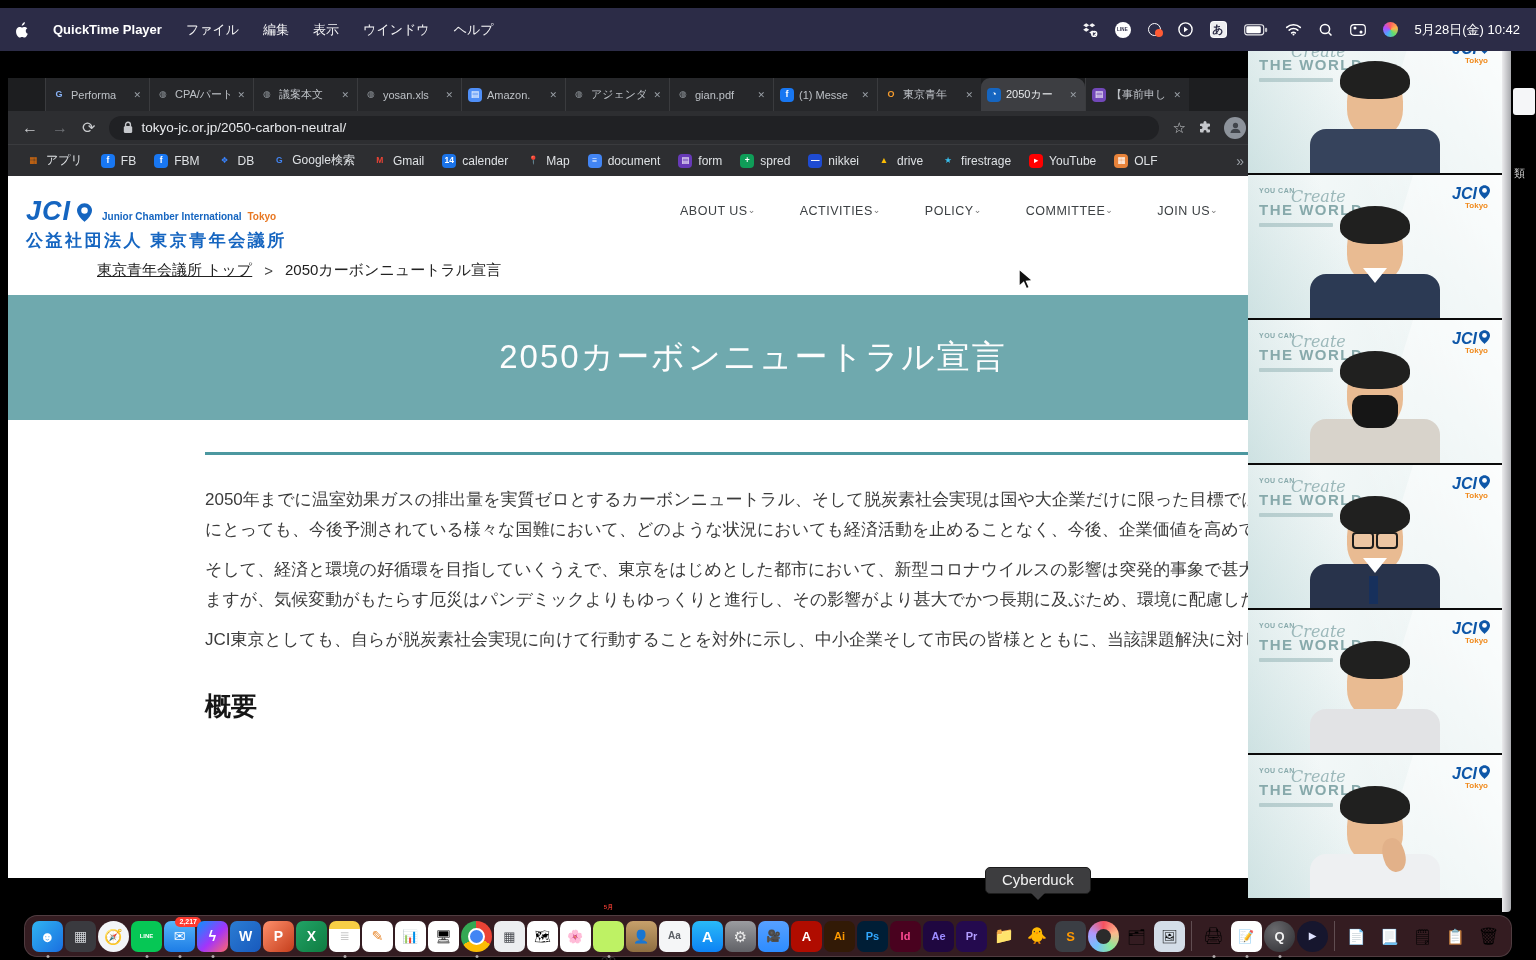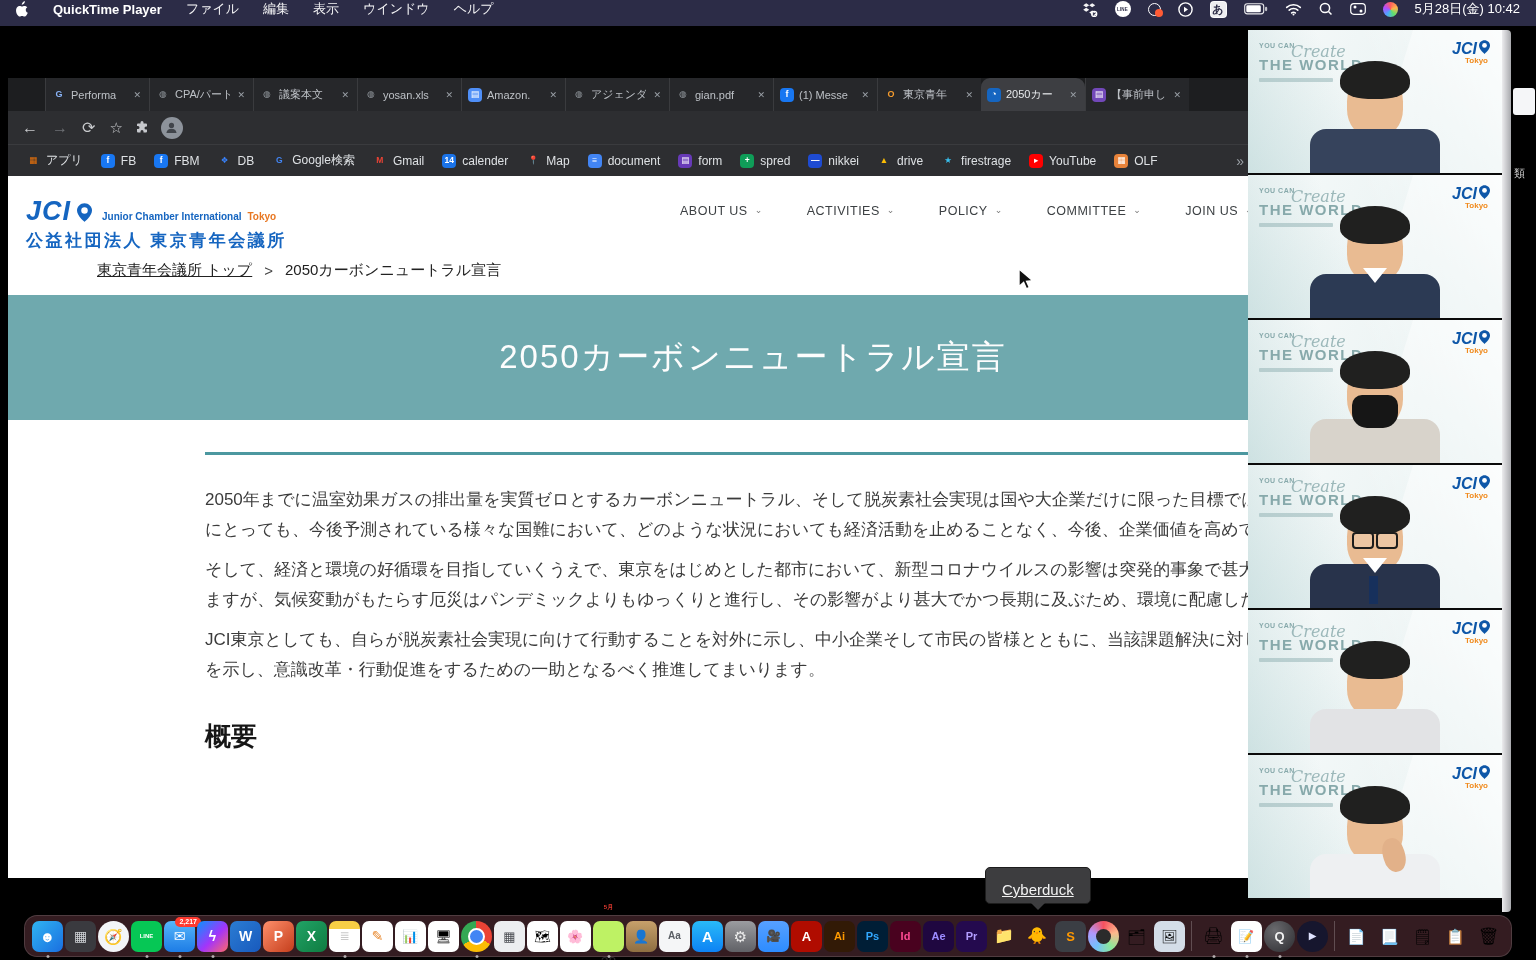--- a/index.html
+++ b/index.html
@@ -1,20 +1,20 @@
 <!DOCTYPE html>
 <html><head>
 <meta charset="utf-8">
 <style>
   html,body{margin:0;padding:0;background:#000;width:1536px;height:960px;overflow:hidden;
     font-family:"Liberation Sans","DejaVu Sans",sans-serif;-webkit-font-smoothing:antialiased;}
   *{box-sizing:border-box;}
   
-  .menubar{position:absolute;top:0;left:0;width:1536px;height:26px;background:#2c2c47;z-index:100;
-    display:flex;align-items:flex-start;padding:0 16px;color:#fff;font-size:13px;}
+  .menubar{position:absolute;top:8px;left:0;width:1536px;height:43px;background:#2c2c47;z-index:100;
+    display:flex;align-items:center;padding:0 16px;color:#fff;font-size:13px;}
   .mb-left{display:flex;align-items:center;gap:24px;}
   .mb-apple{display:flex;align-items:center;}
   .mb-app{font-weight:bold;}
   .mitem{opacity:.95;}
   .mb-right{margin-left:auto;display:flex;align-items:center;gap:17px;}
   .sticon{display:inline-flex;align-items:center;justify-content:center;position:relative;}
   .ime{width:17px;height:17px;border:1px solid rgba(255,255,255,.85);border-radius:4px;font-size:11px;
     display:inline-flex;align-items:center;justify-content:center;background:rgba(255,255,255,.92);color:#2c2c47;font-weight:bold;}
   .linebub{width:16px;height:16px;border-radius:50%;background:#fff;color:#2c2c47;font-size:4.5px;font-weight:bold;
     display:inline-flex;align-items:center;justify-content:center;letter-spacing:.2px;}
@@ -57,21 +57,21 @@
   .page{width:1490px;position:relative;}
   .site-header{height:69px;position:relative;background:#fff;}
   .logo{position:absolute;left:18px;top:11px;display:flex;flex-direction:column;}
   .logo-top{display:flex;align-items:baseline;gap:6px;}
   .logo-jci{font-size:27px;font-weight:800;font-style:italic;color:#1565c0;letter-spacing:1px;}
   .logo-pin{position:relative;top:2px;}
   .logo-sub{font-size:10px;font-weight:bold;color:#1565c0;margin-left:4px;margin-top:24px;}
   .logo-region{font-size:10px;font-weight:bold;color:#e87722;}
   .logo-org{font-size:17px;font-weight:bold;color:#1565c0;letter-spacing:2.5px;margin-top:2px;}
   .sitenav{position:absolute;left:672px;top:0;height:69px;display:flex;align-items:center;gap:44px;white-space:nowrap;}
-  .nav-item{font-size:12.5px;color:#3c4043;letter-spacing:.5px;display:flex;align-items:center;gap:7px;}
+  .nav-item{font-size:12.5px;color:#3c4043;letter-spacing:.5px;display:flex;align-items:center;}
   .nav-chev{font-size:9px;color:#777;position:relative;top:-1px;}
   .breadcrumb{height:50px;display:flex;align-items:center;padding-left:89px;font-size:15px;color:#222;gap:12px;}
   .bc-link{text-decoration:underline;color:#222;}
   .bc-sep{color:#444;}
   .hero{height:125px;background:#6fa9ae;display:flex;align-items:center;justify-content:center;}
   .hero-title{color:#fdfdfd;font-size:33px;font-weight:500;letter-spacing:2px;}
   .content{padding:32px 0 0 197px;width:1437px;}
   .sec-h{font-size:26px;font-weight:bold;color:#161616;margin:0 0 12px 0;}
   .sec-h.second{margin-top:34px;}
   .rule{height:3px;background:#4c98a0;width:1240px;margin-bottom:30px;}
@@ -113,21 +113,21 @@
     border-radius:10px 10px 15px 15px;z-index:6;}
   .tie{position:absolute;left:74px;bottom:4px;width:9px;height:28px;background:#17305c;z-index:6;}
   .hand{position:absolute;left:88px;top:52px;width:22px;height:34px;background:#e2b189;
     border-radius:45%;transform:rotate(-14deg);z-index:7;}
   .strip-edge{position:absolute;left:1502px;top:4px;width:9px;height:882px;z-index:11;
     background:linear-gradient(90deg,#ececee,#a8a9ad);border-radius:0 4px 4px 0;}
   
   .cursor{position:absolute;left:1018px;top:242px;z-index:40;}
   
   .tooltip{position:absolute;left:985px;top:841px;z-index:60;background:#3d3d3f;border:1px solid #1d1d1d;
-    color:#f2f2f2;font-size:15px;padding:13px 16px 5px;border-radius:5px;text-decoration:underline;}
+    color:#f2f2f2;font-size:15px;padding:3px 16px 5px;border-radius:5px;}
   .tooltip::after{content:"";position:absolute;left:50%;bottom:-7px;transform:translateX(-50%);
     border:7px solid transparent;border-top-color:#3d3d3f;border-bottom:none;}
   
   .dock{position:absolute;left:50%;transform:translateX(-50%);bottom:3px;height:42px;z-index:50;
     background:rgba(64,34,40,.82);border:1px solid rgba(255,255,255,.14);border-radius:13px;
     display:flex;align-items:center;padding:0 7px;gap:2px;}
   .dock-item{width:31px;height:31px;border-radius:7px;position:relative;display:flex;flex-direction:column;
     align-items:center;justify-content:center;font-size:16px;line-height:1;}
   .dock-item.round{border-radius:50%;}
   .dg{line-height:1;}
@@ -271,20 +271,29 @@
         <span class="fav" style="background: rgb(114, 72, 185); color: rgb(255, 255, 255);">▤</span>
         <span class="tlabel">【事前申し</span>
         <span class="tclose">✕</span>
       </div>
     </div>
 
   <div class="toolbar">
     <span class="navarr">←</span>
     <span class="navarr dim">→</span>
     <span class="navarr">⟳</span>
+    <div class="urlpill">
+      <span style="display:inline-flex;">
+        <svg width="10" height="13" viewBox="0 0 10 13">
+            <rect x="0.8" y="5" width="8.4" height="7" rx="1.5" fill="#c6c8cc"></rect>
+            <path d="M2.6 5V3.6a2.4 2.4 0 0 1 4.8 0V5" fill="none" stroke="#c6c8cc" stroke-width="1.4"></path>
+          </svg>
+      </span>
+      <span>tokyo-jc.or.jp/2050-carbon-neutral/</span>
+    </div>
     <div class="tb-right">
       <span class="star">☆</span>
       <span style="display:inline-flex;">
         <svg width="14" height="14" viewBox="0 0 14 14" fill="#c6c8cc">
             <path d="M5.5 1.5a1.5 1.5 0 0 1 3 0V2.5H11A1 1 0 0 1 12 3.5v2h-1a1.5 1.5 0 0 0 0 3h1v2a1 1 0 0 1-1 1H8.5v-1a1.5 1.5 0 0 0-3 0v1H3a1 1 0 0 1-1-1v-2.5h1a1.5 1.5 0 0 0 0-3H2V3.5a1 1 0 0 1 1-1h2.5z"></path>
           </svg>
       </span>
       <span class="avatar">
         <svg width="13" height="13" viewBox="0 0 13 13" fill="#41454b">
             <circle cx="6.5" cy="4.4" r="2.6"></circle>
@@ -415,21 +424,20 @@
           <div class="para">
             <div class="pline">2050年までに温室効果ガスの排出量を実質ゼロとするカーボンニュートラル、そして脱炭素社会実現は国や大企業だけに限った目標ではなく、中小</div>
             <div class="pline">にとっても、今後予測されている様々な国難において、どのような状況においても経済活動を止めることなく、今後、企業価値を高めていくために</div>
           </div>
           <div class="para">
             <div class="pline">そして、経済と環境の好循環を目指していくうえで、東京をはじめとした都市において、新型コロナウイルスの影響は突発的事象で甚大な被害が出</div>
             <div class="pline">ますが、気候変動がもたらす厄災はパンデミックよりもゆっくりと進行し、その影響がより甚大でかつ長期に及ぶため、環境に配慮した持続的な経</div>
           </div>
           <div class="para">
             <div class="pline">JCI東京としても、自らが脱炭素社会実現に向けて行動することを対外に示し、中小企業そして市民の皆様とともに、当該課題解決に対して前向きな</div>
-            <div class="pline">を示し、意識改革・行動促進をするための一助となるべく推進してまいります。</div>
           </div>
           <h2 class="sec-h second">概要</h2>
         </div>
     </div>
   </div>
 
   <div class="dfile"></div>
   <div class="dfile-label">類</div>
 
   <div class="zoomstrip" id="zoomstrip">

